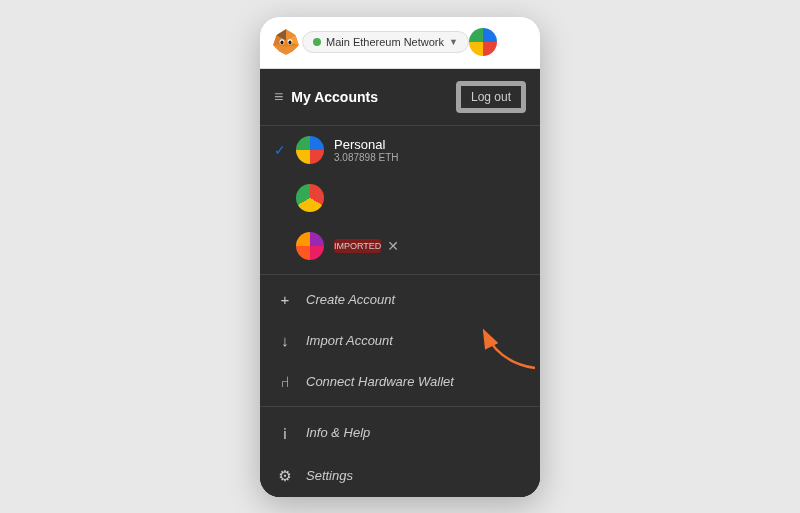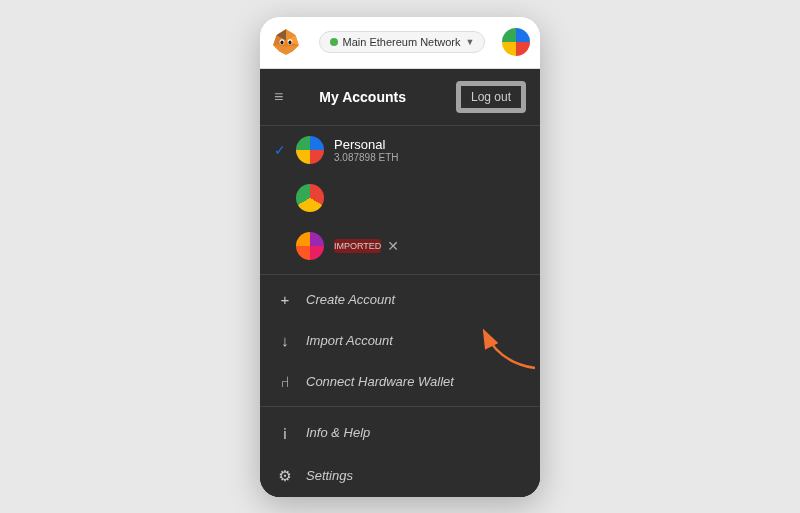--- a/index.html
+++ b/index.html
@@ -23,21 +23,20 @@
       position: relative;
       overflow: hidden;
     }
 
     
     .header-bar {
       background: #ffffff;
       height: 52px;
       display: flex;
       align-items: center;
-      justify-content: space-between;
       padding: 0 10px;
       border-bottom: 1px solid #ddd;
     }
 
     .metamask-fox {
       width: 32px;
       height: 32px;
     }
 
     .network-selector {
@@ -141,21 +140,20 @@
 
     .hamburger-icon {
       color: #aaa;
       font-size: 16px;
     }
 
     .my-accounts-label {
       color: #fff;
       font-size: 14px;
       font-weight: 600;
-      margin-left: 28px;
     }
 
     .logout-btn {
       background: transparent;
       border: 5px solid #a3a3a3;
       color: #ccc;
       padding: 4px 10px;
       border-radius: 4px;
       font-size: 12px;
       cursor: pointer;

